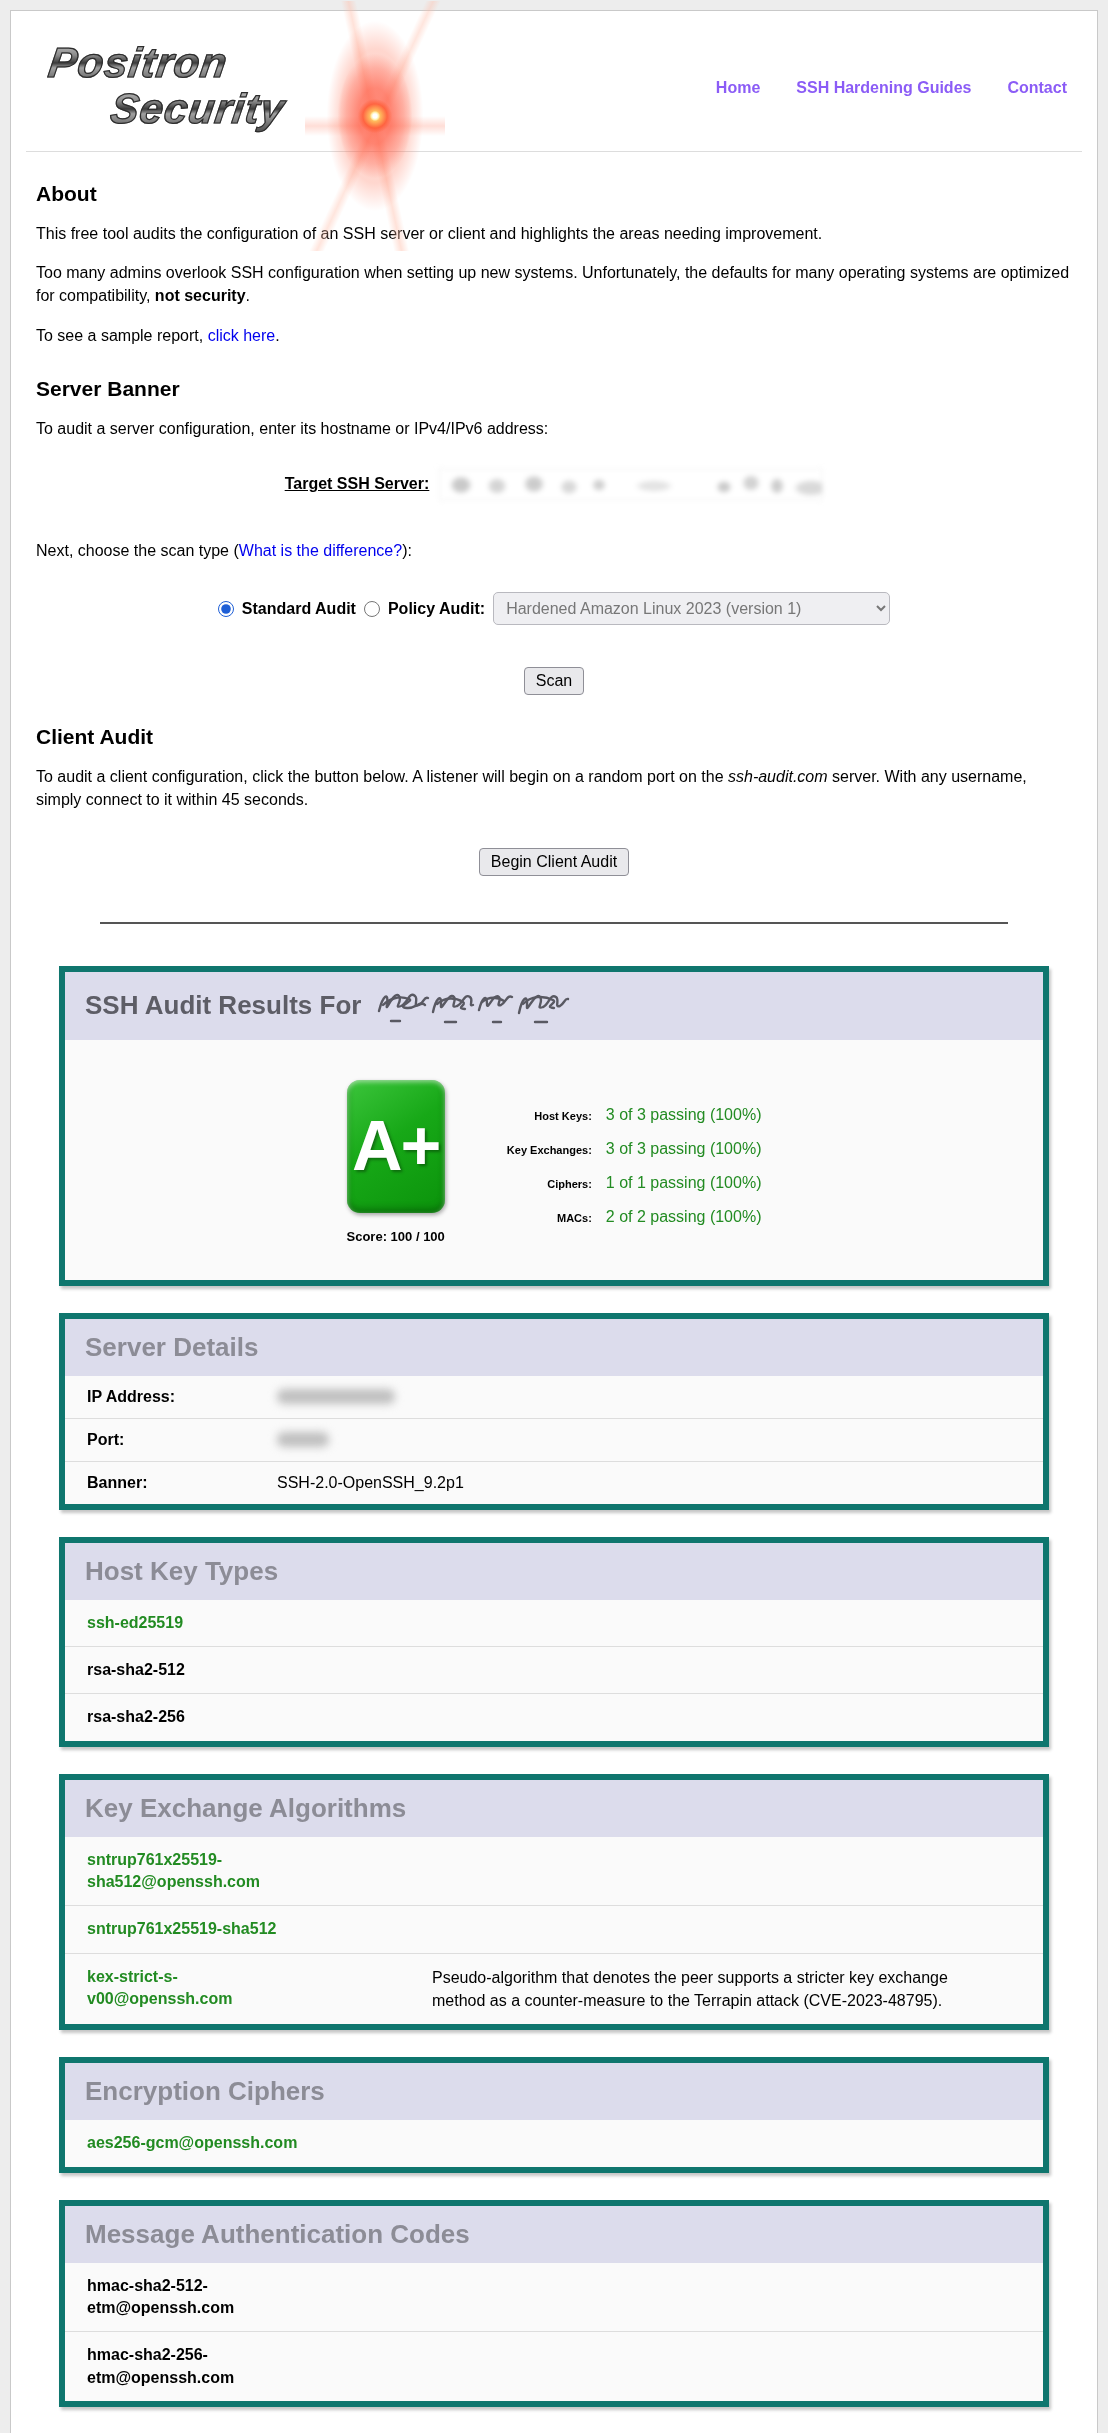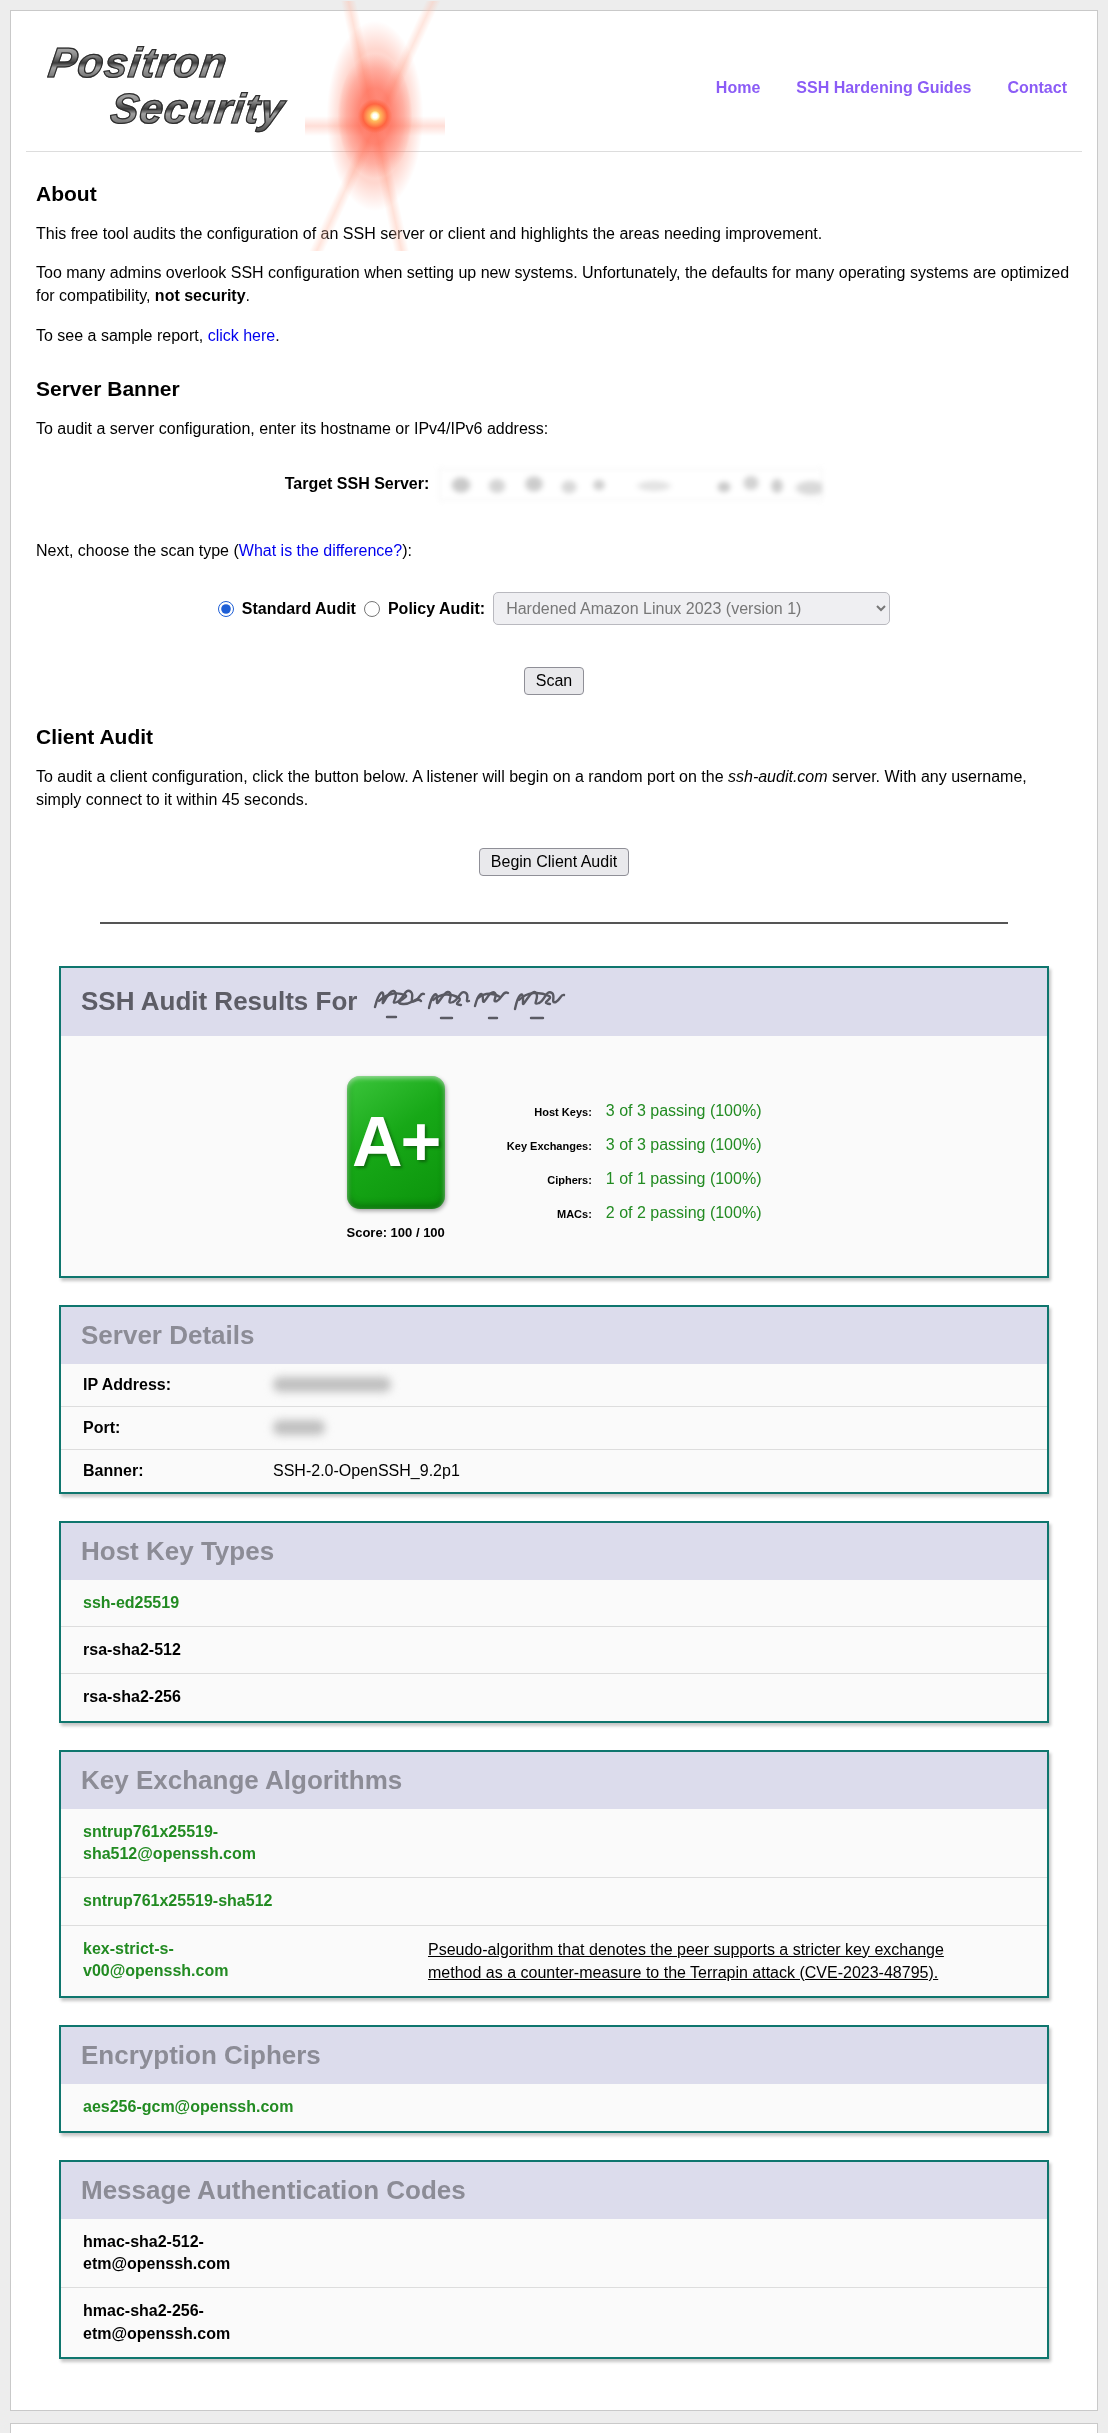--- a/index.html
+++ b/index.html
@@ -32,21 +32,21 @@
   .header-rule { border:none; border-top:1px solid #ddd; margin:0 15px; }
 
   
   .content { padding:0 25px; font-size:16px; }
   h2.section { font-size:21px; margin:30px 0 6px; }
   .content p { margin:16px 0; line-height:1.45; }
   a.blue { color:#0000ee; text-decoration:none; }
   .em { font-style:italic; }
   .b { font-weight:bold; }
 
-  .target-row { display:flex; justify-content:center; align-items:center; gap:9px; margin:28px 0 38px; }
+  .target-row { display:flex; justify-content:center; align-items:center; gap:9px; margin:28px 0 38px;text-decoration:underline; }
   .target-row label { font-weight:bold; }
   .redacted-input { width:385px; height:33px; border:1px solid #f0f0f0; border-radius:2px;
     background-color:#fff; filter:blur(2.5px);
     background-image:
       radial-gradient(ellipse 16px 13px at 22px 16px, #c9c9c9 0 45%, transparent 70%),
       radial-gradient(ellipse 14px 12px at 58px 17px, #d4d4d4 0 45%, transparent 70%),
       radial-gradient(ellipse 15px 13px at 95px 15px, #cccccc 0 45%, transparent 70%),
       radial-gradient(ellipse 13px 11px at 130px 18px, #d8d8d8 0 45%, transparent 70%),
       radial-gradient(ellipse 10px 9px at 160px 16px, #cfcfcf 0 45%, transparent 70%),
       radial-gradient(ellipse 26px 8px at 215px 17px, #e3e3e3 0 50%, transparent 75%),
@@ -61,21 +61,21 @@
   .policy-select { width:397px; font-size:16px; color:#777; padding:6px 8px;
     background:#efeff2; border:1px solid #b9b9bf; border-radius:5px; font-family:inherit; }
   .center-row { text-align:center; margin:42px 0 14px; }
   .std-btn { font-size:16px; font-family:inherit; padding:4px 11px; background:#e9e9ec;
     border:1px solid #8f8f97; border-radius:4px; color:#000; cursor:pointer; }
   .begin-row { text-align:center; margin:36px 0 0; }
 
   hr.divider { border:none; border-top:2px solid #555; margin:46px 64px 42px; }
 
   
-  .panel { margin:16px 23px 27px; border:2px solid #0f766e; background:#fafafa; box-shadow:2px 3px 3px #c6c6c6; }
+  .panel { margin:16px 23px 27px; border:6px solid #0f766e; background:#fafafa; box-shadow:2px 3px 3px #c6c6c6; }
   .panel-header { background:#dcdcec; padding:13px 20px; font-size:26px; font-weight:bold; color:#8c8c96; }
   .panel-header.dark { color:#5d5d66; display:flex; align-items:center; gap:14px; }
   .scribble { margin-top:2px; }
 
   .results-body { display:flex; justify-content:center; align-items:flex-start; gap:62px; padding:40px 30px 36px; }
   .grade-col { text-align:center; }
   .grade-badge { width:98px; height:133px; margin:0 auto; border-radius:13px;
     background:linear-gradient(145deg,#3cc53c 0%, #17a817 45%, #0b930b 100%);
     box-shadow:inset 0 2px 5px rgba(255,255,255,.55), inset 0 -4px 7px rgba(0,60,0,.45), 1px 2px 4px rgba(0,0,0,.35);
     display:flex; align-items:center; justify-content:center; }
@@ -86,21 +86,21 @@
   .stat-row { display:table-row; }
   .stat-label { display:table-cell; text-align:right; font-weight:bold; padding:8px 14px 8px 0; font-size:11px; }
   .stat-value { display:table-cell; color:#228b22; padding:8px 0; font-size:16px; }
 
   .detail-row { display:flex; align-items:center; padding:12px 22px; border-bottom:1px solid #ddd; font-size:16px; }
   .panel .detail-row:last-child, .panel .algo-row:last-child { border-bottom:none; }
   .detail-label { font-weight:bold; flex:0 0 190px; }
   .blob { display:inline-block; height:15px; border-radius:7px; background:#bfbfbf; filter:blur(4px); }
   .blob.ip { width:118px; } .blob.port { width:52px; }
 
-  .algo-row { display:flex; padding:12px 22px; border-bottom:1px solid #ddd; font-size:16px;text-decoration:underline; }
+  .algo-row { display:flex; padding:12px 22px; border-bottom:1px solid #ddd; font-size:16px; }
   .algo-name { font-weight:bold; flex:0 0 345px; }
   .algo-name span { display:inline-block; max-width:232px; line-height:1.4; overflow-wrap:break-word; }
   .algo-name span[data-status="good"] { color:#228b22; }
   .algo-note { max-width:545px; line-height:1.45; }
 
   
   .footer-box { margin:12px 10px 10px; border:1px solid #c9c9c9; background:#fff;
     padding:32px 20px 36px; text-align:center; font-size:13.5px; }
 </style>
 </head>

